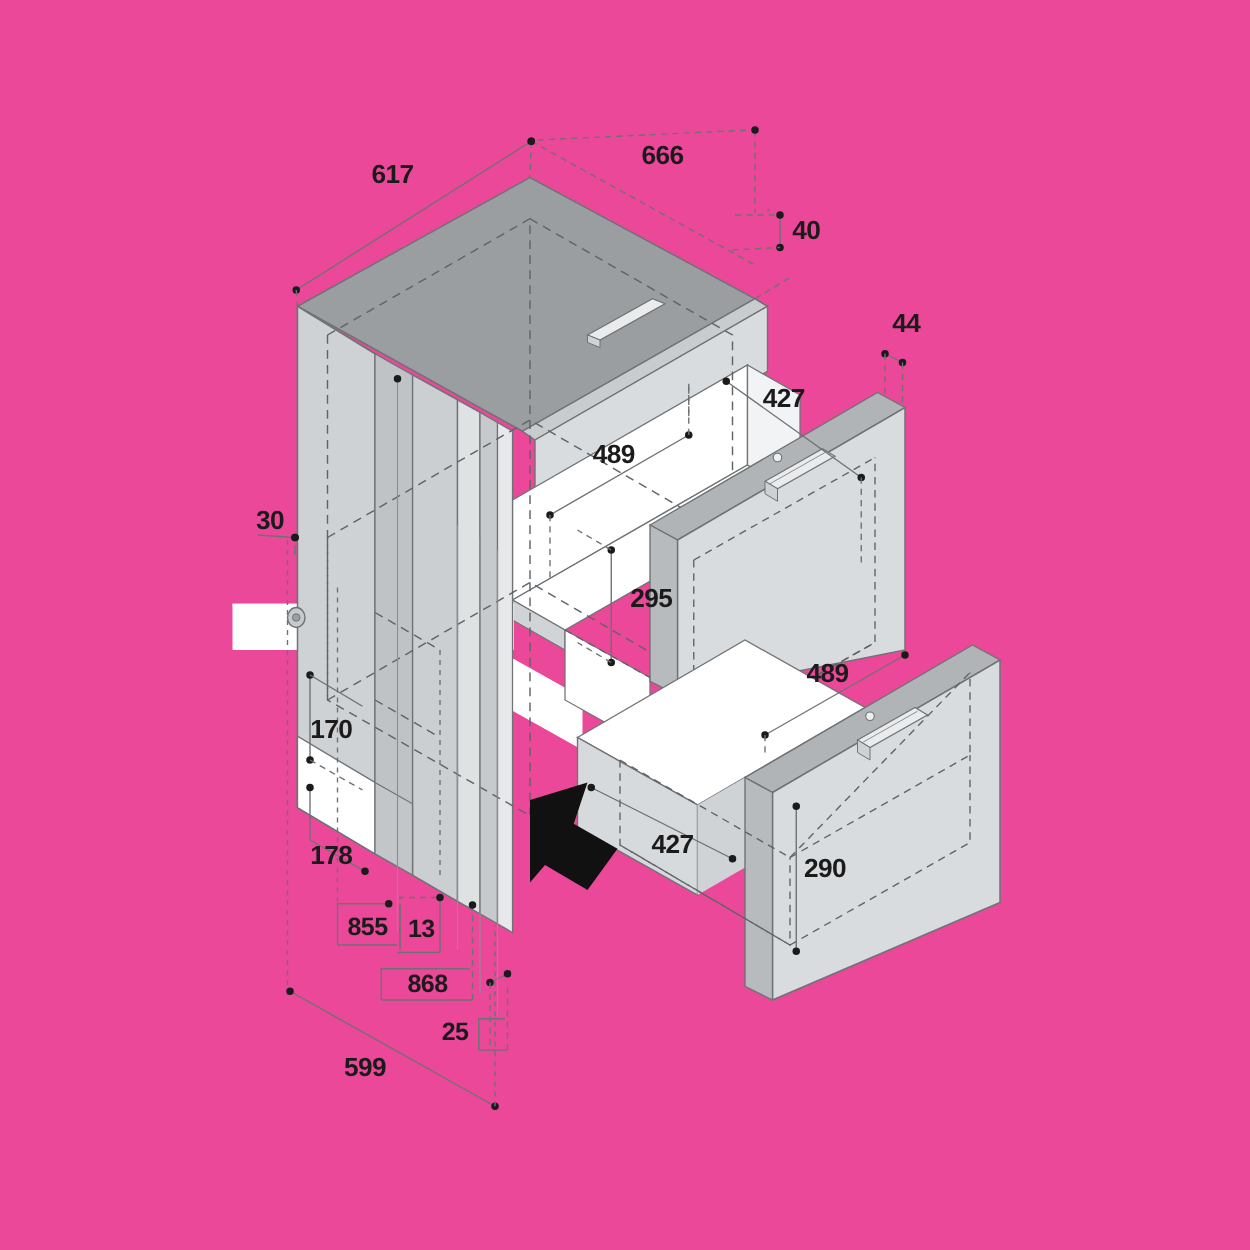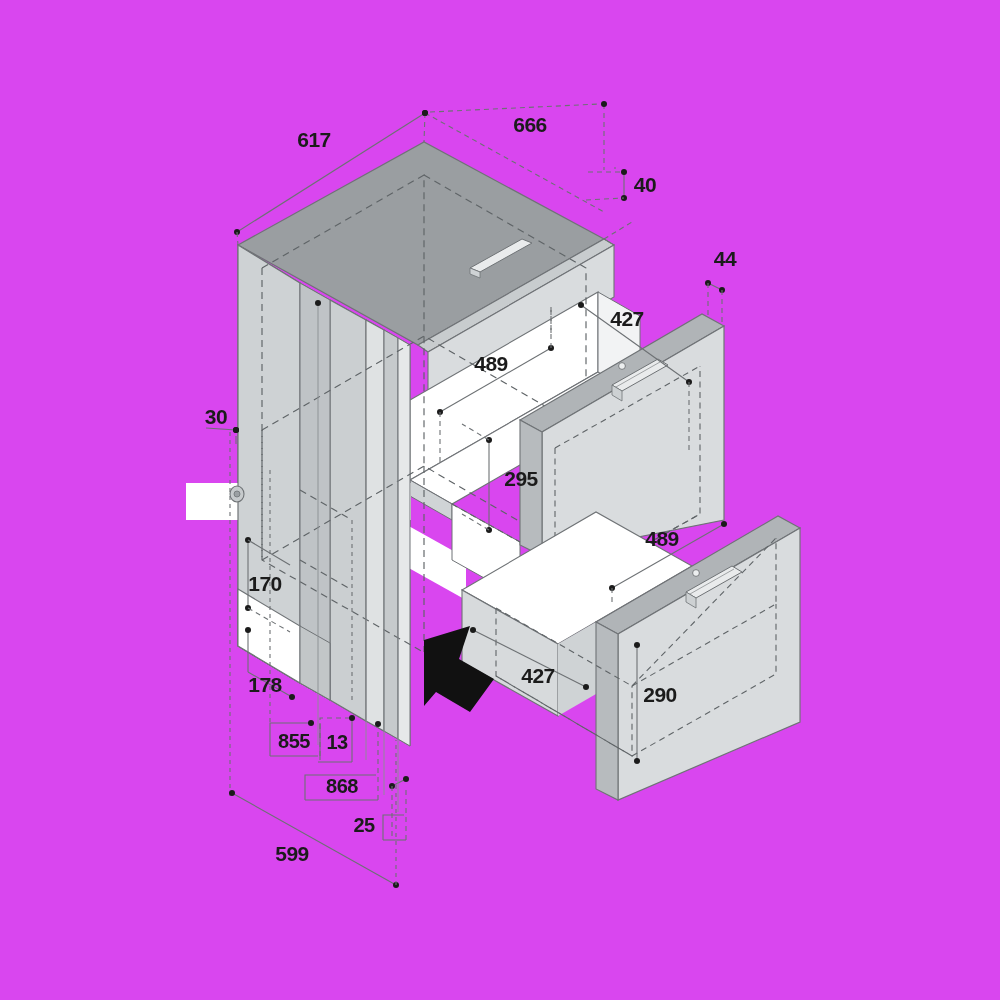--- a/index.html
+++ b/index.html
@@ -1,18 +1,18 @@
 <!DOCTYPE html>
 <html><head>
 <meta charset="utf-8">
 <style>
   html,body{margin:0;padding:0;background:#ffffff;}
   body{width:1000px;height:1000px;overflow:hidden;
        font-family:"Liberation Sans", sans-serif;}
-  #stage{position:relative;width:1000px;height:1000px;background:#d946ef;}
+  #stage{position:relative;width:1000px;height:1000px;background:#ec4899;}
   svg#drawing{position:absolute;left:0;top:0;width:1000px;height:1000px;display:block;}
   .dimtext{font-family:"Liberation Sans", sans-serif;font-weight:700;
            font-size:21px;fill:#1b1b1b;letter-spacing:-0.5px;
            text-anchor:middle;dominant-baseline:middle;
            transform-box:fill-box;}
   .dimtext.sm{font-size:20px;}
 </style>
 </head>
 <body>
 

